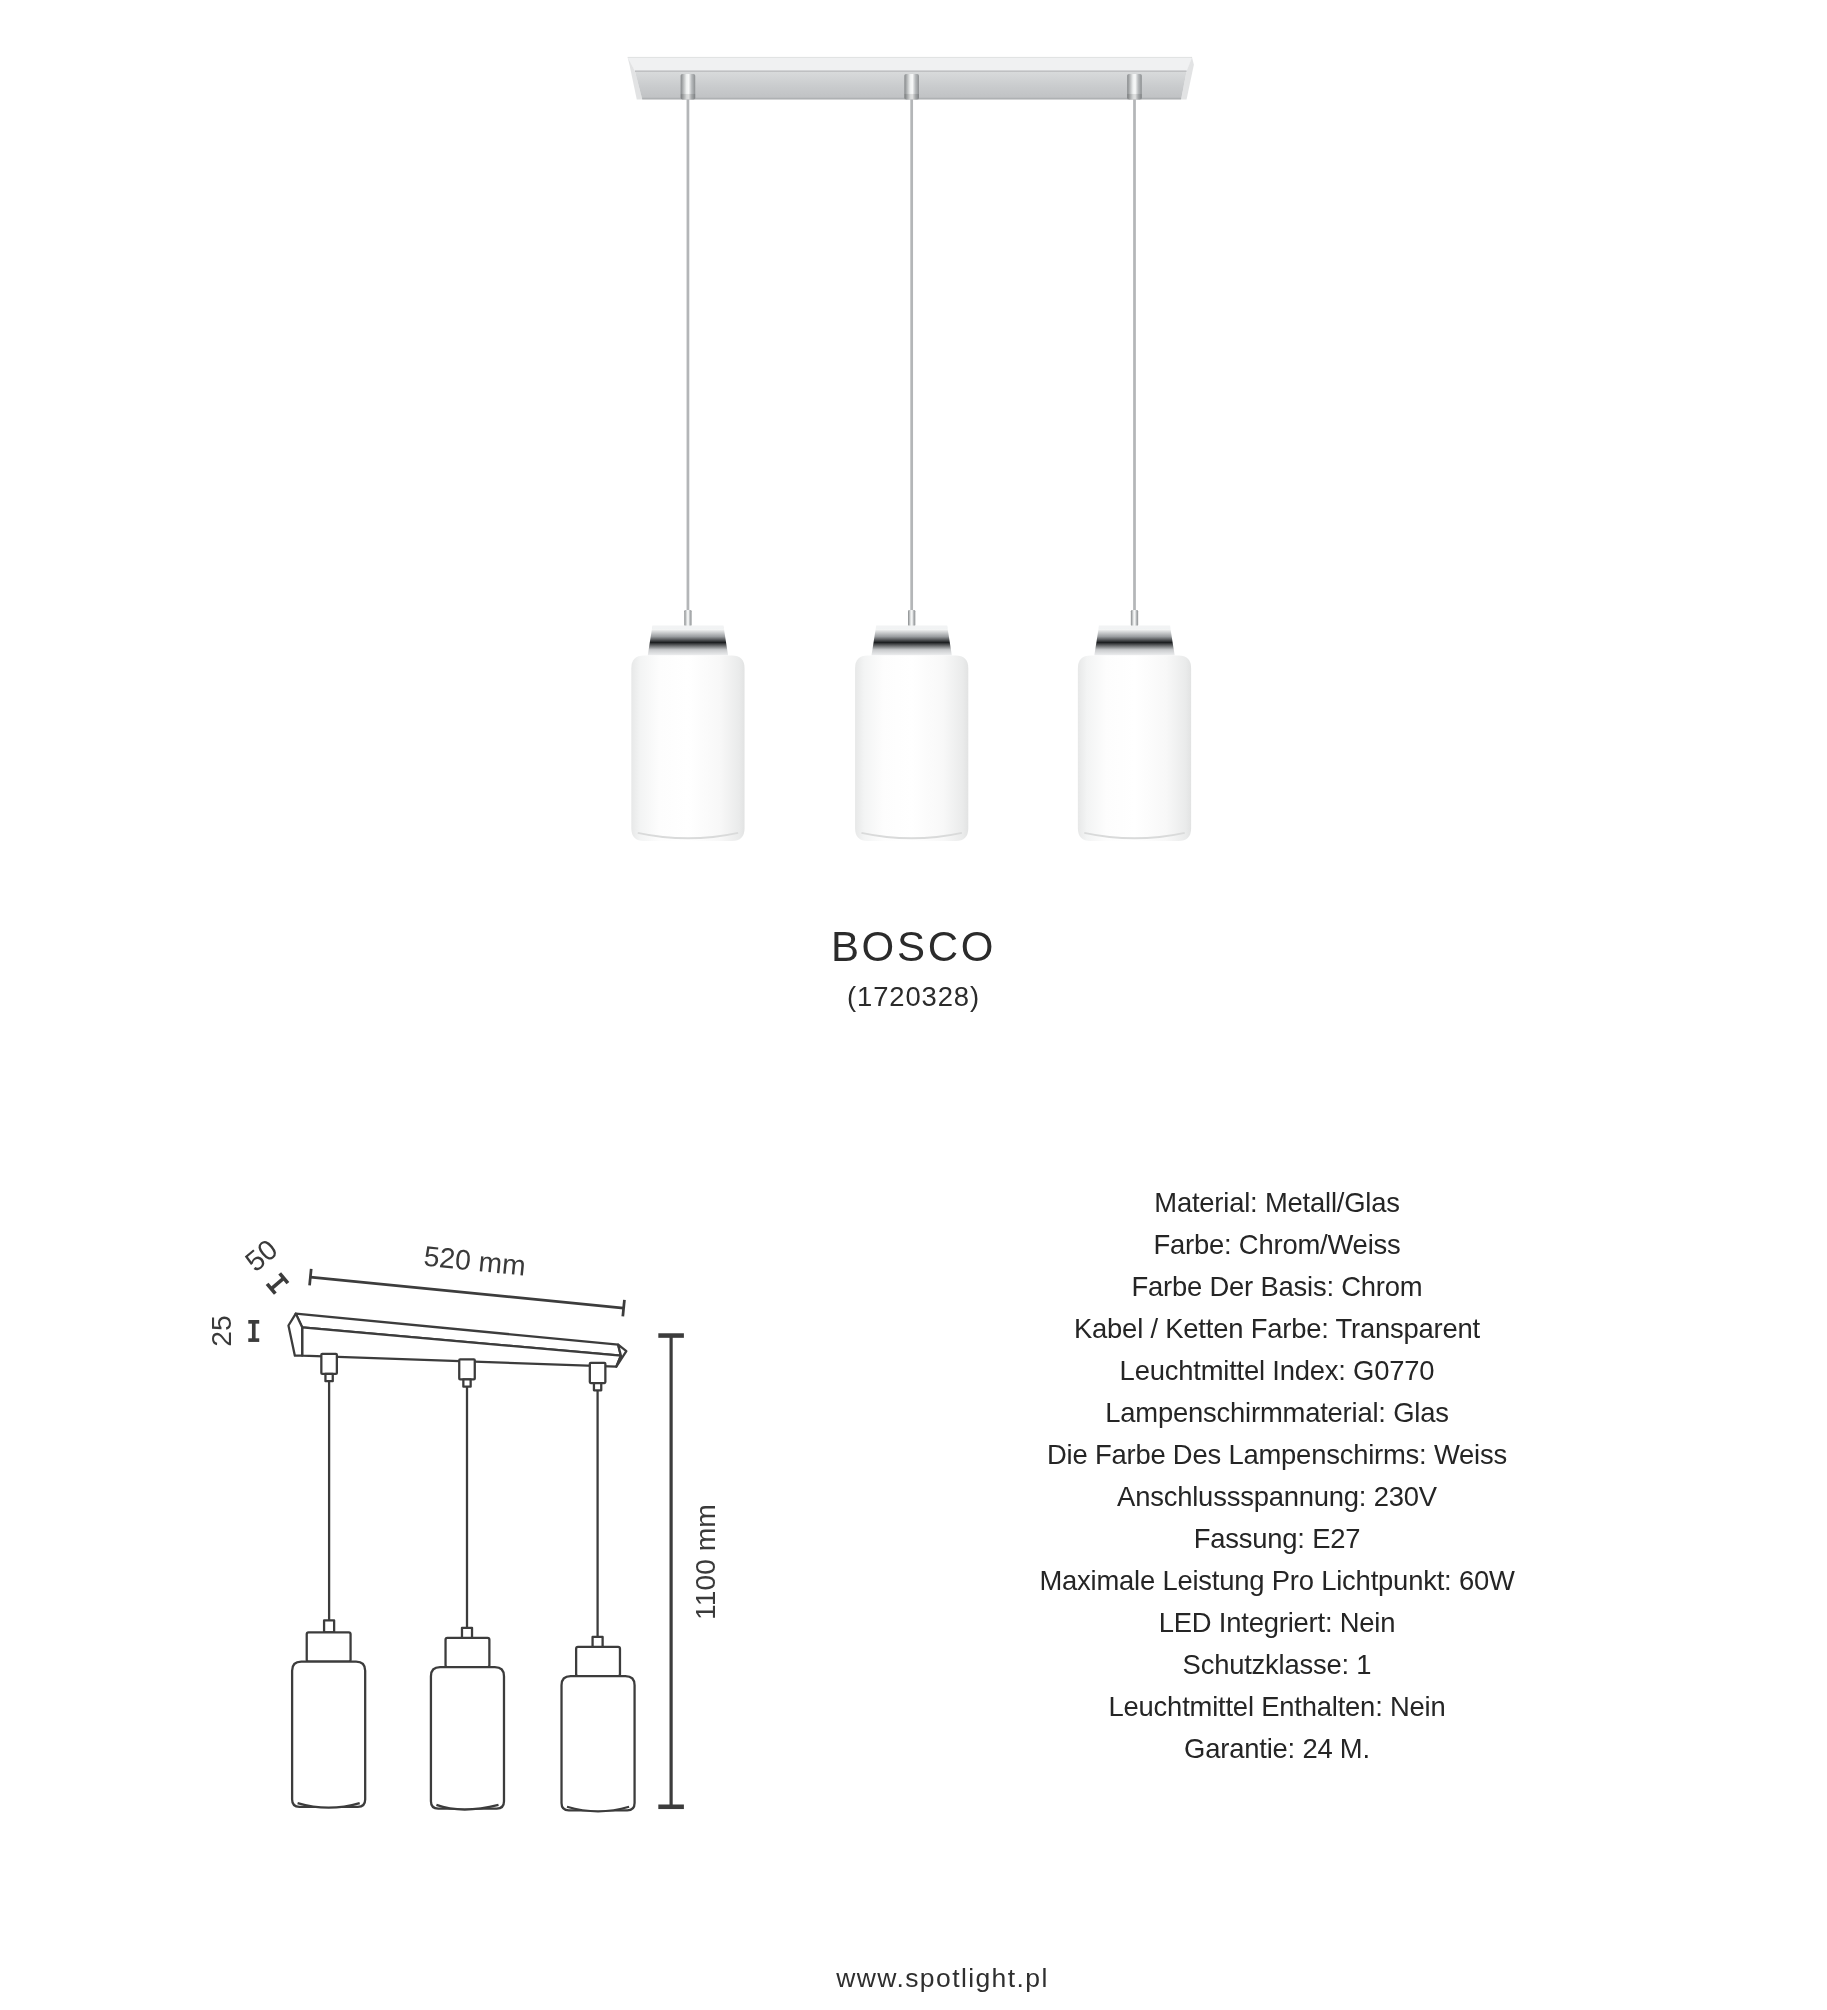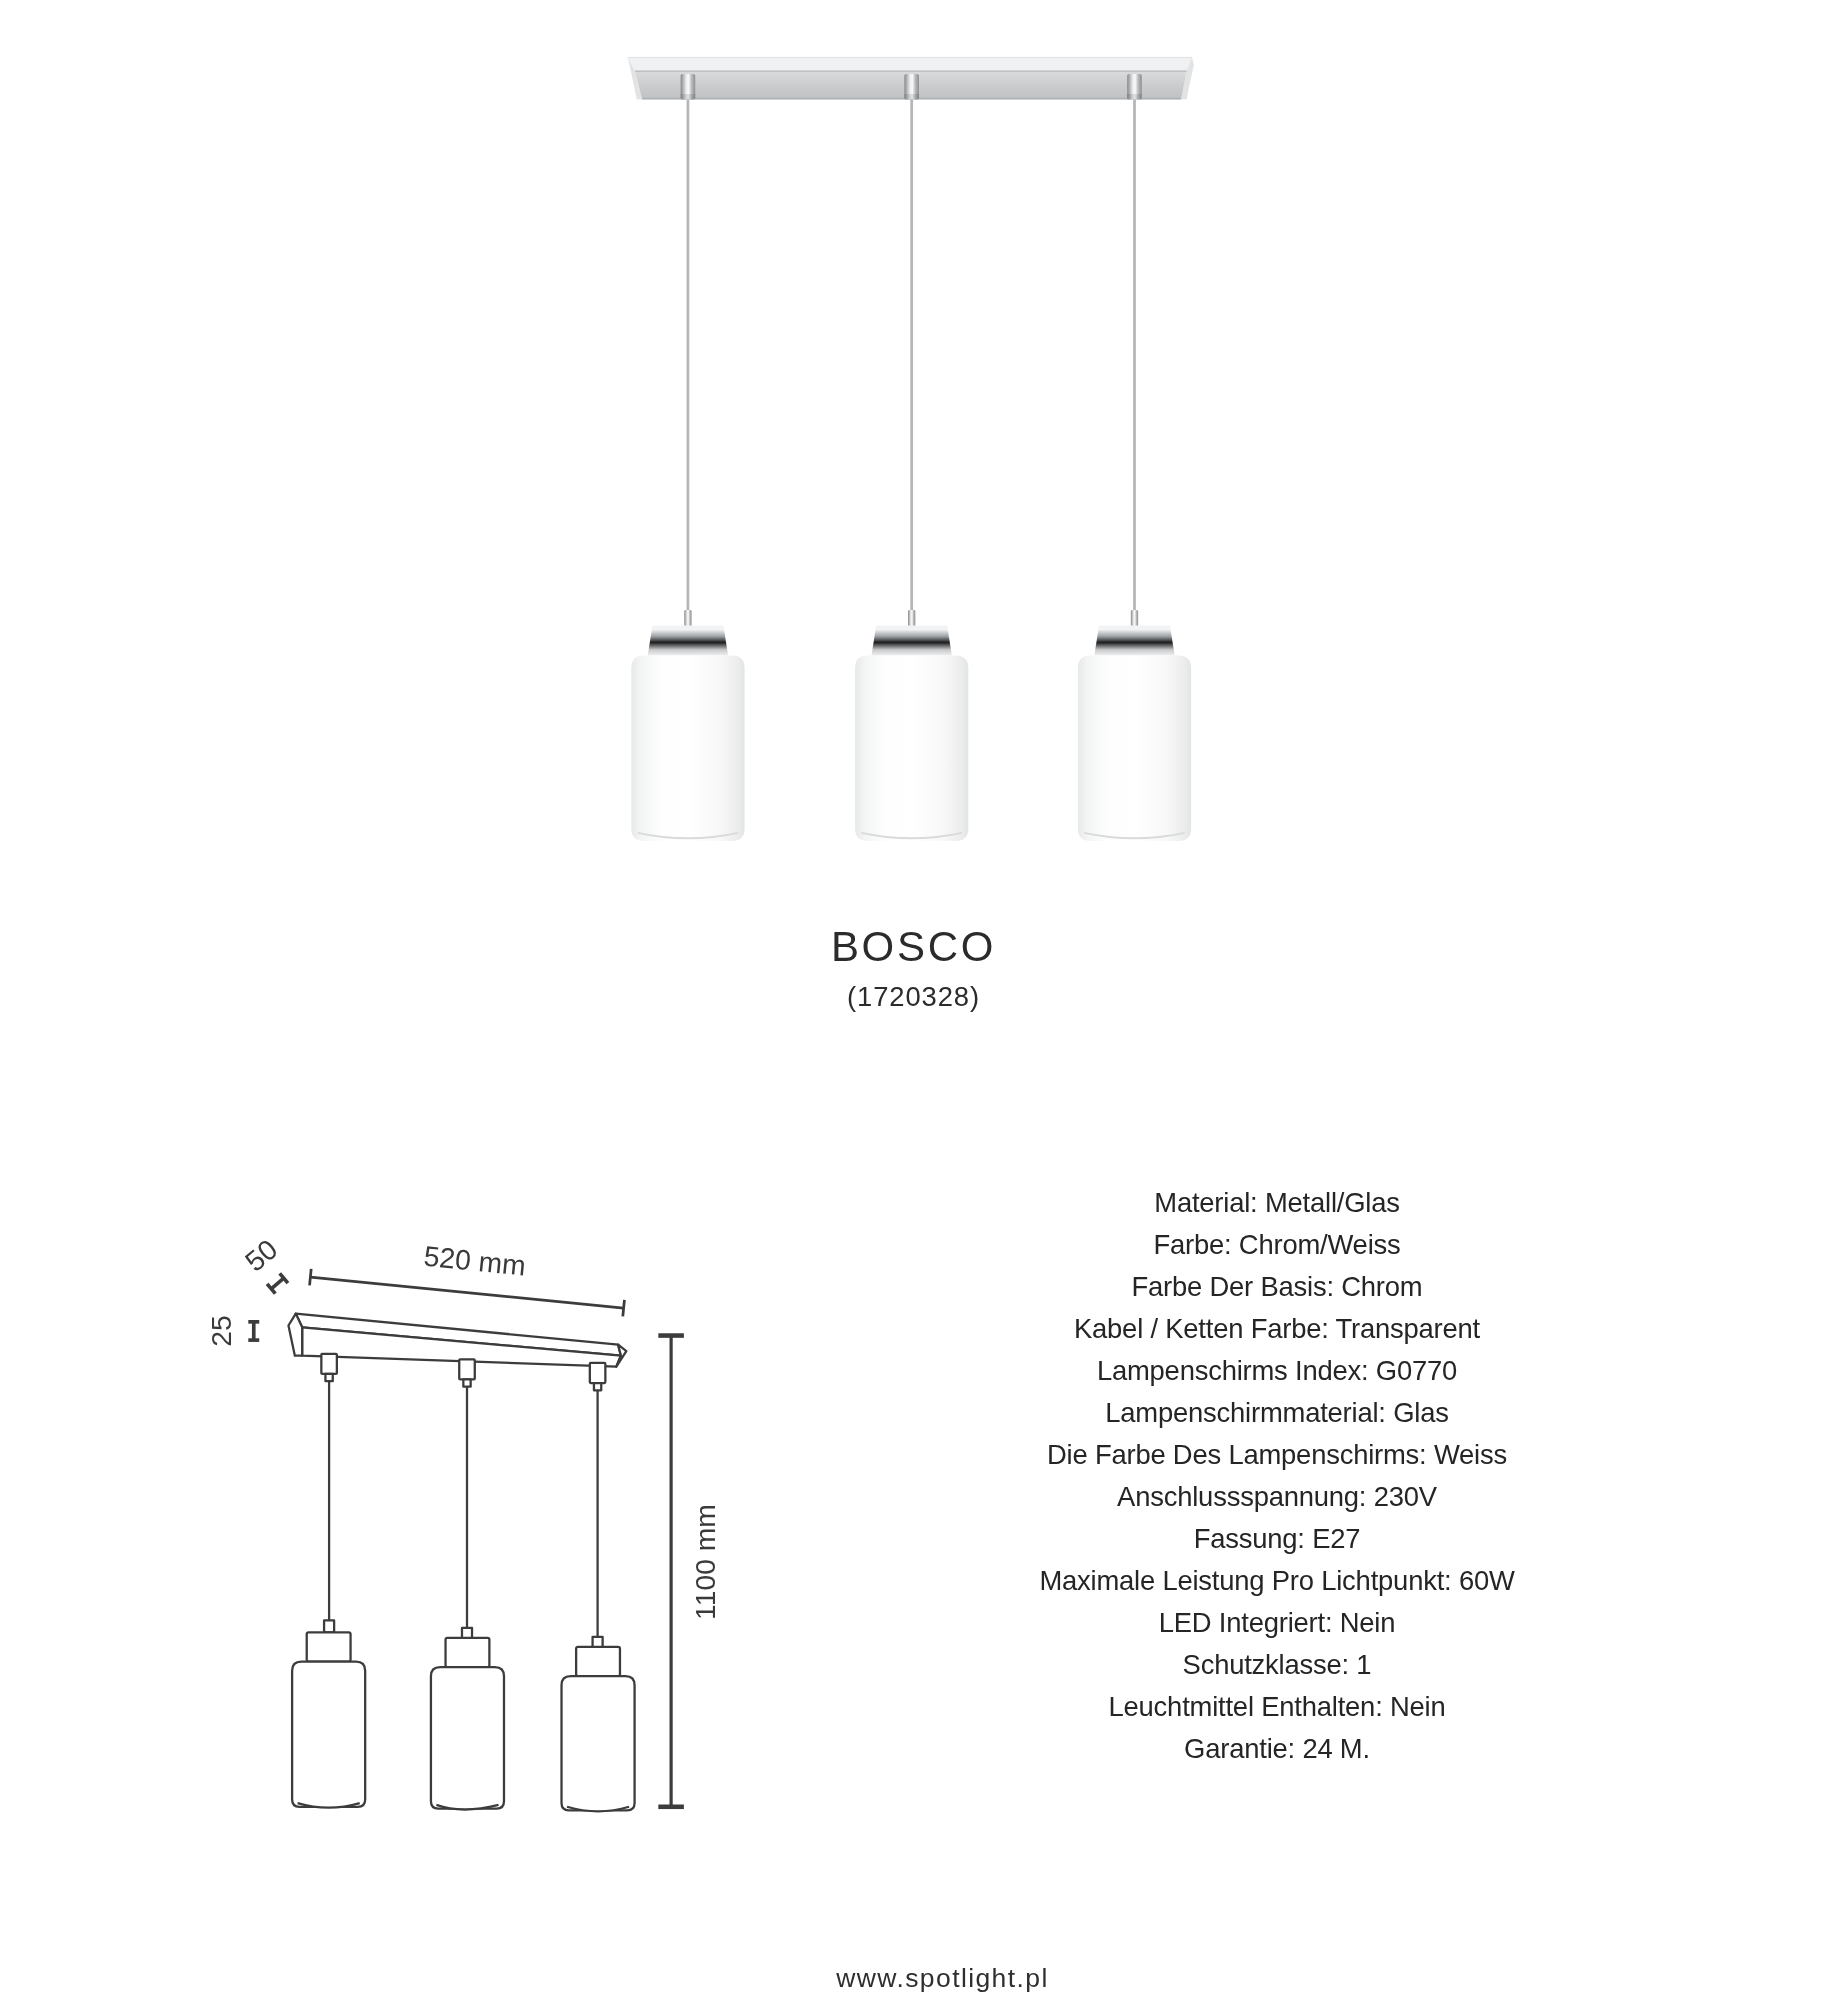--- a/index.html
+++ b/index.html
@@ -168,21 +168,21 @@
     <text x="592" y="380" transform="rotate(-90 592 380)" text-anchor="middle" dominant-baseline="central" font-size="31" font-weight="300" fill="#3a3a3a">1100 mm</text>
     <text x="106" y="44" transform="rotate(-40 106 44)" text-anchor="middle" dominant-baseline="central" font-size="31" font-weight="300" fill="#3a3a3a">50</text>
     <text x="62" y="127" transform="rotate(-90 62 127)" text-anchor="middle" dominant-baseline="central" font-size="31" font-weight="300" fill="#3a3a3a">25</text>
   </svg>
 
   <div class="abs spec-block" id="spec-list">
       <div class="spec-row">Material: Metall/Glas</div>
       <div class="spec-row">Farbe: Chrom/Weiss</div>
       <div class="spec-row">Farbe Der Basis: Chrom</div>
       <div class="spec-row">Kabel / Ketten Farbe: Transparent</div>
-      <div class="spec-row">Lampenschirms Index: G0770</div>
+      <div class="spec-row">Leuchtmittel Index: G0770</div>
       <div class="spec-row">Lampenschirmmaterial: Glas</div>
       <div class="spec-row">Die Farbe Des Lampenschirms: Weiss</div>
       <div class="spec-row">Anschlussspannung: 230V</div>
       <div class="spec-row">Fassung: E27</div>
       <div class="spec-row">Maximale Leistung Pro Lichtpunkt: 60W</div>
       <div class="spec-row">LED Integriert: Nein</div>
       <div class="spec-row">Schutzklasse: 1</div>
       <div class="spec-row">Leuchtmittel Enthalten: Nein</div>
       <div class="spec-row">Garantie: 24 M.</div>
     </div>

